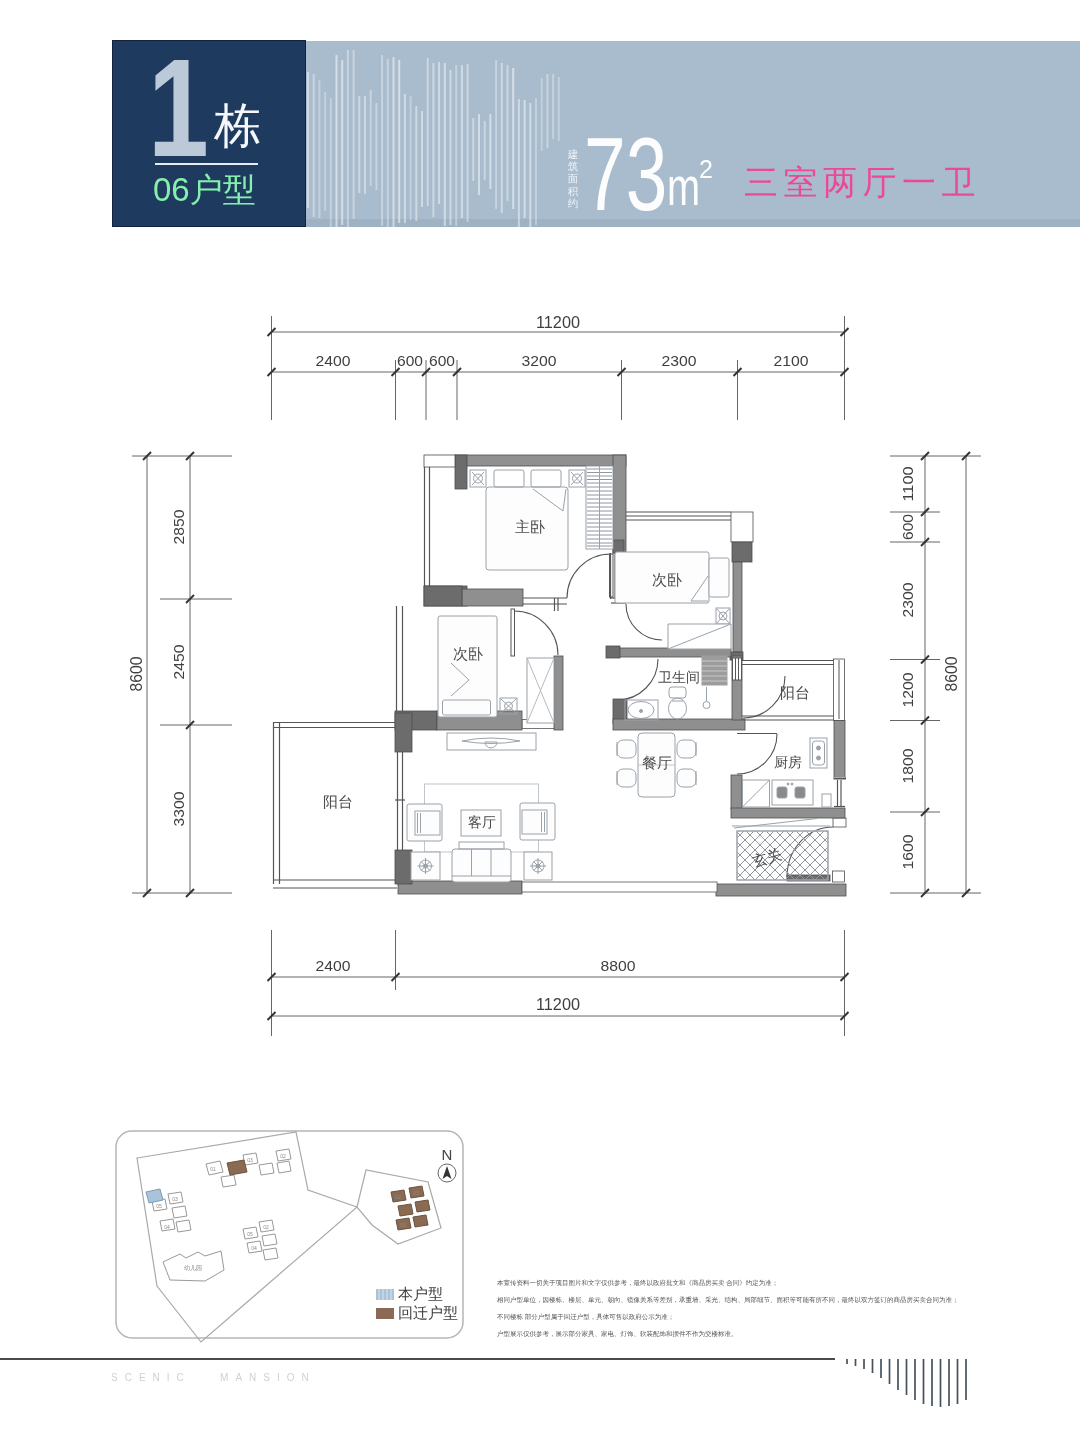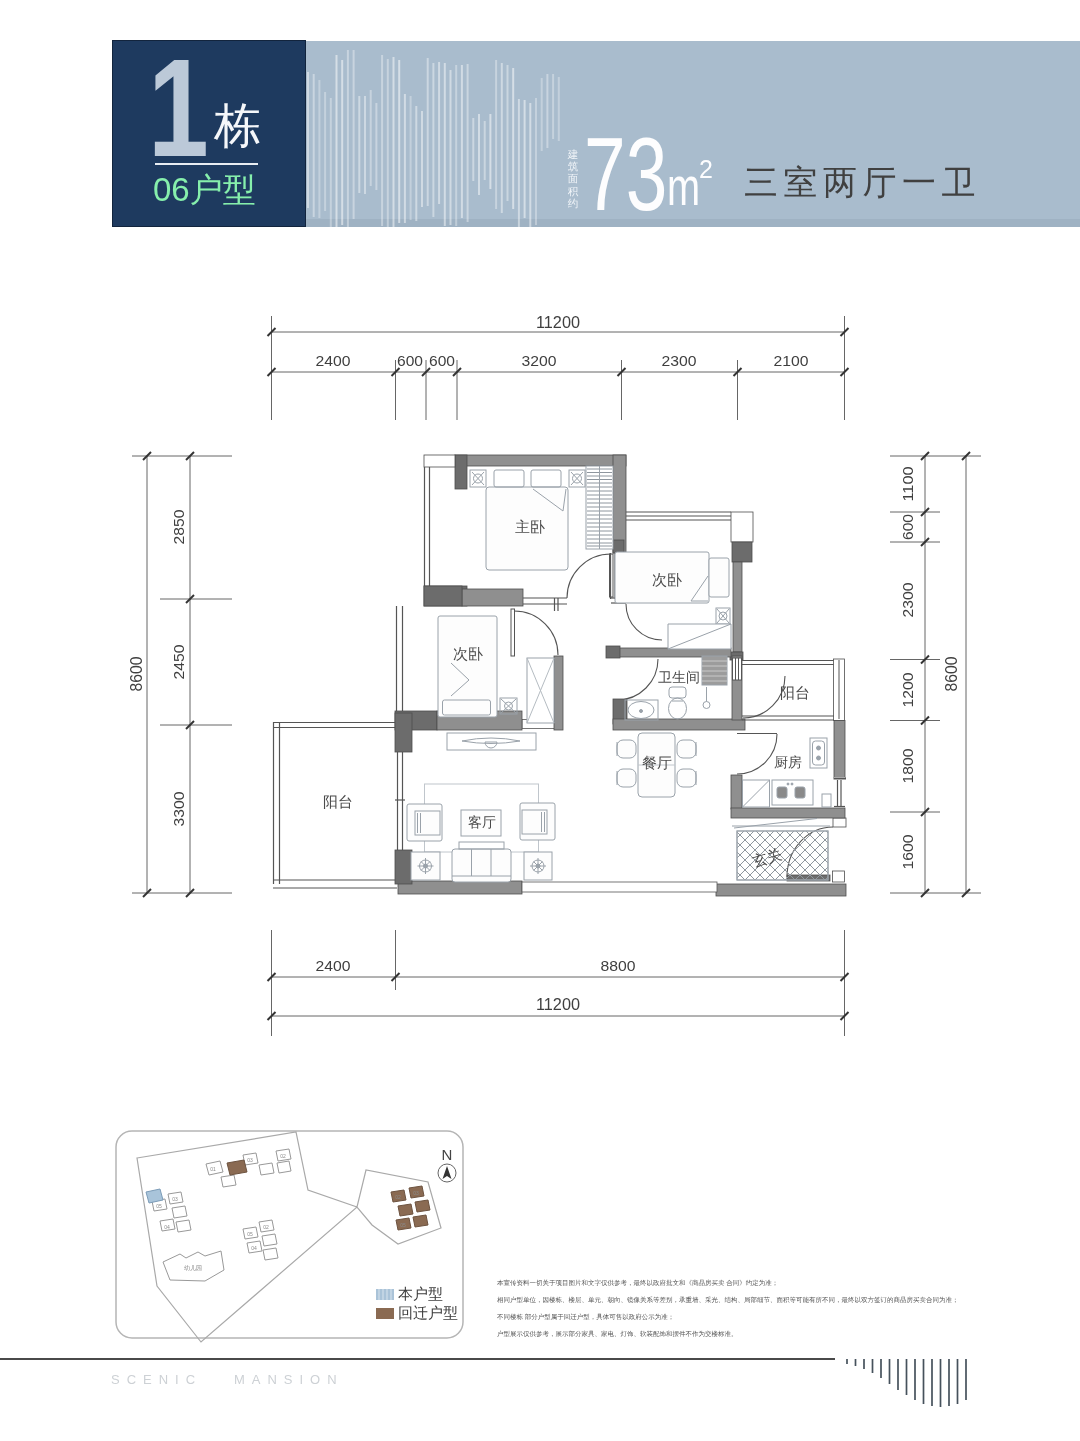--- a/index.html
+++ b/index.html
@@ -71,21 +71,21 @@
 <line x1="547.4" y1="33" x2="547.4" y2="107" stroke="rgba(255,255,255,0.37)" stroke-width="2"></line>
 <line x1="553.1" y1="33" x2="553.1" y2="98" stroke="rgba(255,255,255,0.33)" stroke-width="2"></line>
 <line x1="558.8" y1="36" x2="558.8" y2="100" stroke="rgba(255,255,255,0.31)" stroke-width="2"></line>
 </svg>
 
 <div class="abs" style="left:567px;top:148px;width:12px;font-size:10.5px;line-height:12.2px;color:#f0f4f8;z-index:4;word-break:break-all;text-align:center">建筑面积约</div>
 <div class="abs" style="left:584px;top:122px;font-size:104px;color:#fdfdfe;transform:scaleX(0.72);transform-origin:left top;z-index:4;line-height:104px">73</div>
 <div class="abs" style="left:667px;top:160px;font-size:53px;color:#fdfdfe;transform:scaleX(0.75);transform-origin:left top;z-index:4;line-height:53px">m</div>
 <div class="abs" style="left:699px;top:157px;font-size:25px;color:#fdfdfe;z-index:4;line-height:25px">2</div>
 
-<div class="abs" style="left:744px;top:160px;font-size:34px;color:#404040;letter-spacing:5.5px;z-index:4">三室两厅一卫</div>
+<div class="abs" style="left:744px;top:160px;font-size:34px;color:#ec4899;letter-spacing:5.5px;z-index:4">三室两厅一卫</div>
 
 <svg class="abs" style="left:0;top:0;z-index:5" width="1080" height="1441" viewBox="0 0 1080 1441">
 <defs>
 <g id="tick">
           <line x1="-4" y1="4" x2="4" y2="-4" stroke="#333" stroke-width="2"></line>
         </g>
 <pattern id="xhatch" width="10" height="10" patternUnits="userSpaceOnUse">
 <path d="M0,5 L5,0 M5,10 L10,5 M0,5 L5,10 M5,0 L10,5" stroke="#8f979e" stroke-width="1" fill="none"></path>
 </pattern>
 </defs>
@@ -597,15 +597,15 @@
 
 <div class="abs" style="left:497px;top:1274px;width:620px;font-size:6.5px;line-height:17px;color:#555;z-index:6">
 本宣传资料一切关于项目图片和文字仅供参考，最终以政府批文和《商品房买卖 合同》约定为准；<br>
 相同户型单位，因楼栋、楼层、单元、朝向、镜像关系等差别，承重墙、采光、结构、局部细节、面积等可能有所不同，最终以双方签订的商品房买卖合同为准；<br>
 不同楼栋 部分户型属于回迁户型，具体可售以政府公示为准；<br>
 户型展示仅供参考，展示部分家具、家电、灯饰、软装配饰和摆件不作为交楼标准。
 </div>
 
 <div class="abs" style="left:0;top:1358px;width:835px;height:2px;background:#4a4a4a;z-index:6"></div>
 
-<div class="abs" style="left:111px;top:1372px;font-size:13px;letter-spacing:7px;color:#cdd1d5;z-index:6">SCENIC&nbsp;&nbsp;&nbsp;MANSION</div>
+<div class="abs" style="left:111px;top:1372px;font-size:10px;letter-spacing:7px;color:#cdd1d5;z-index:6">SCENIC&nbsp;&nbsp;&nbsp;MANSION</div>
 
 </div>
 
 </body></html>

